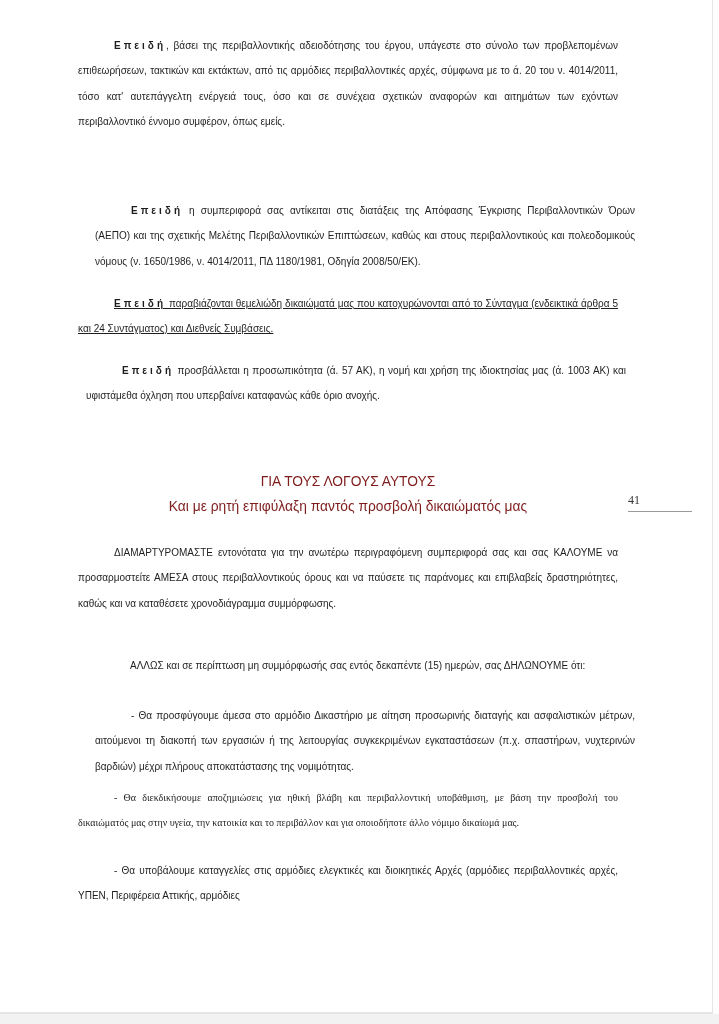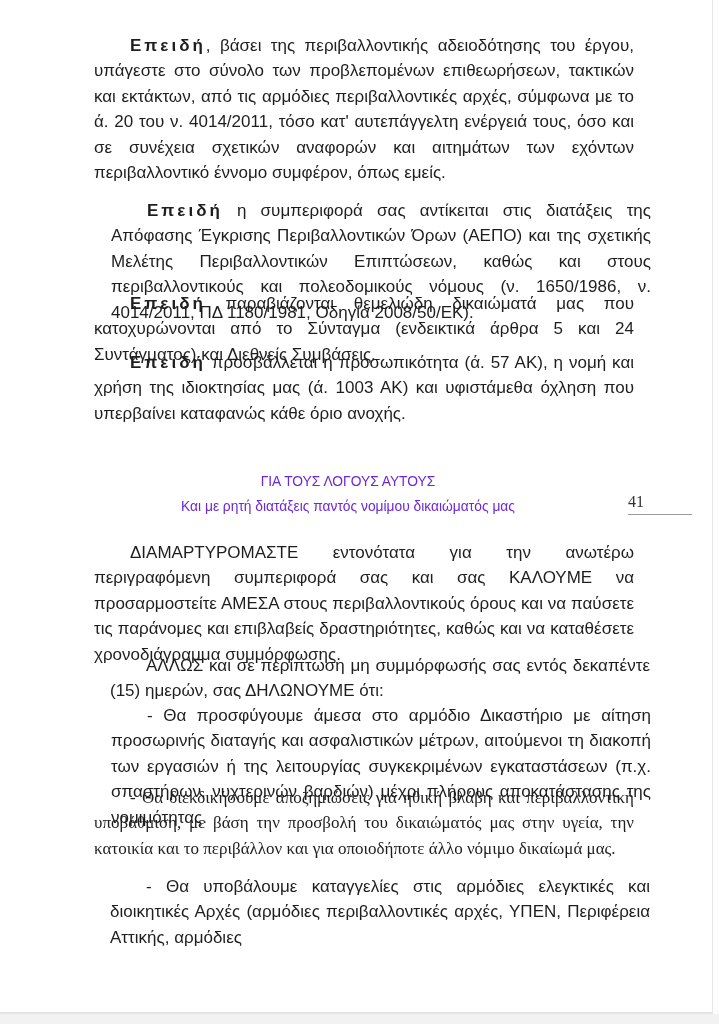--- a/index.html
+++ b/index.html
@@ -34,23 +34,23 @@
       background: #f2f2f2;
     }
     .content {
       position: absolute;
       left: 78px;
       top: 0;
       width: 540px;
     }
     .para {
       position: absolute;
-      left: 16px;
+      left: 0;
       width: 540px;
-      font-size: 17px;
+      font-size: 10px;
       line-height: 25.4px;
       text-align: justify;
       text-align-last: left;
     }
     .indent {
       display: inline-block;
       width: 36px;
     }
     .spaced {
       font-weight: bold;
@@ -60,58 +60,58 @@
       font-weight: normal;
     }
     .heading {
       position: absolute;
       left: 0;
       width: 540px;
       text-align: center;
       font-size: 13.8px;
       line-height: 20px;
       font-weight: 500;
-      color: #6d28d9;
+      color: #7f1d1d;
     }
     .page-number {
       position: absolute;
       left: 628px;
       top: 493px;
       width: 64px;
       font-family: "Liberation Serif", "DejaVu Serif", serif;
-      font-size: 16px;
+      font-size: 12px;
       color: #333;
       padding-bottom: 3px;
       border-bottom: 1px solid #9a9a9a;
     }
   </style>
 </head>
 <body>
 
 <div class="page">
   <div class="content">
 
     <p class="para" style="top:33px; margin:0;"><span class="indent"></span><span class="spaced">Επειδή</span><span>, βάσει της περιβαλλοντικής αδειοδότησης του έργου, υπάγεστε στο σύνολο των προβλεπομένων επιθεωρήσεων, τακτικών και εκτάκτων, από τις αρμόδιες περιβαλλοντικές αρχές, σύμφωνα με το ά. 20 του ν. 4014/2011, τόσο κατ' αυτεπάγγελτη ενέργειά τους, όσο και σε συνέχεια σχετικών αναφορών και αιτημάτων των εχόντων περιβαλλοντικό έννομο συμφέρον, όπως εμείς.</span></p>
 
     <p class="para" style="top:181px; margin:17px;"><span class="indent"></span><span class="spaced">Επειδή</span><span> η συμπεριφορά σας αντίκειται στις διατάξεις της Απόφασης Έγκρισης Περιβαλλοντικών Όρων (ΑΕΠΟ) και της σχετικής Μελέτης Περιβαλλοντικών Επιπτώσεων, καθώς και στους περιβαλλοντικούς και πολεοδομικούς νόμους (ν. 1650/1986, ν. 4014/2011, ΠΔ 1180/1981, Οδηγία 2008/50/ΕΚ).</span></p>
 
-    <p class="para" style="top:291px; margin:0;"><span class="indent"></span><span class="spaced">Επειδή</span><span> παραβιάζονται θεμελιώδη δικαιώματά μας που κατοχυρώνονται από το Σύνταγμα (ενδεικτικά άρθρα 5 και 24 Συντάγματος) και Διεθνείς Συμβάσεις.</span></p>
+    <p class="para" style="top:291px; margin:0;text-decoration:underline;"><span class="indent"></span><span class="spaced">Επειδή</span><span> παραβιάζονται θεμελιώδη δικαιώματά μας που κατοχυρώνονται από το Σύνταγμα (ενδεικτικά άρθρα 5 και 24 Συντάγματος) και Διεθνείς Συμβάσεις.</span></p>
 
-    <p class="para" style="top:350px; margin:0;"><span class="indent"></span><span class="spaced">Επειδή</span><span> προσβάλλεται η προσωπικότητα (ά. 57 ΑΚ), η νομή και χρήση της ιδιοκτησίας μας (ά. 1003 ΑΚ) και υφιστάμεθα όχληση που υπερβαίνει καταφανώς κάθε όριο ανοχής.</span></p>
+    <p class="para" style="top:350px; margin:8px;"><span class="indent"></span><span class="spaced">Επειδή</span><span> προσβάλλεται η προσωπικότητα (ά. 57 ΑΚ), η νομή και χρήση της ιδιοκτησίας μας (ά. 1003 ΑΚ) και υφιστάμεθα όχληση που υπερβαίνει καταφανώς κάθε όριο ανοχής.</span></p>
 
     <div class="heading" style="top:472px;">ΓΙΑ ΤΟΥΣ ΛΟΓΟΥΣ ΑΥΤΟΥΣ</div>
-    <div class="heading" style="top:497px;">Και με ρητή διατάξεις παντός νομίμου δικαιώματός μας</div>
+    <div class="heading" style="top:497px;">Και με ρητή επιφύλαξη παντός προσβολή δικαιώματός μας</div>
 
     <p class="para" style="top:540px; margin:0;"><span class="indent"></span><span class="strong">ΔΙΑΜΑΡΤΥΡΟΜΑΣΤΕ</span><span> εντονότατα για την ανωτέρω περιγραφόμενη συμπεριφορά σας και σας </span><span class="strong">ΚΑΛΟΥΜΕ</span><span> να προσαρμοστείτε ΑΜΕΣΑ στους περιβαλλοντικούς όρους και να παύσετε τις παράνομες και επιβλαβείς δραστηριότητες, καθώς και να καταθέσετε χρονοδιάγραμμα συμμόρφωσης.</span></p>
 
     <p class="para" style="top:637px; margin:16px;"><span class="indent"></span><span class="strong">ΑΛΛΩΣ</span><span> και σε περίπτωση μη συμμόρφωσής σας εντός δεκαπέντε (15) ημερών, σας </span><span class="strong">ΔΗΛΩΝΟΥΜΕ</span><span> ότι:</span></p>
 
     <p class="para" style="top:686px; margin:17px;"><span class="indent"></span><span>- Θα προσφύγουμε άμεσα στο αρμόδιο Δικαστήριο με αίτηση προσωρινής διαταγής και ασφαλιστικών μέτρων, αιτούμενοι τη διακοπή των εργασιών ή της λειτουργίας συγκεκριμένων εγκαταστάσεων (π.χ. σπαστήρων, νυχτερινών βαρδιών) μέχρι πλήρους αποκατάστασης της νομιμότητας.</span></p>
 
     <p class="para" style="top:785px; margin:0;font-family:Liberation Serif, serif;"><span class="indent"></span><span>- Θα διεκδικήσουμε αποζημιώσεις για ηθική βλάβη και περιβαλλοντική υποβάθμιση, με βάση την προσβολή του δικαιώματός μας στην υγεία, την κατοικία και το περιβάλλον και για οποιοδήποτε άλλο νόμιμο δικαίωμά μας.</span></p>
 
-    <p class="para" style="top:858px; margin:16px;"><span class="indent"></span><span>- Θα υποβάλουμε καταγγελίες στις αρμόδιες ελεγκτικές και διοικητικές Αρχές (αρμόδιες περιβαλλοντικές αρχές, ΥΠΕΝ, Περιφέρεια Αττικής, αρμόδιες</span></p>
+    <p class="para" style="top:858px; margin:0;"><span class="indent"></span><span>- Θα υποβάλουμε καταγγελίες στις αρμόδιες ελεγκτικές και διοικητικές Αρχές (αρμόδιες περιβαλλοντικές αρχές, ΥΠΕΝ, Περιφέρεια Αττικής, αρμόδιες</span></p>
 
   </div>
 
   <div class="page-number">41</div>
 </div>
 <div class="page-edge"></div>
 
 </body></html>

